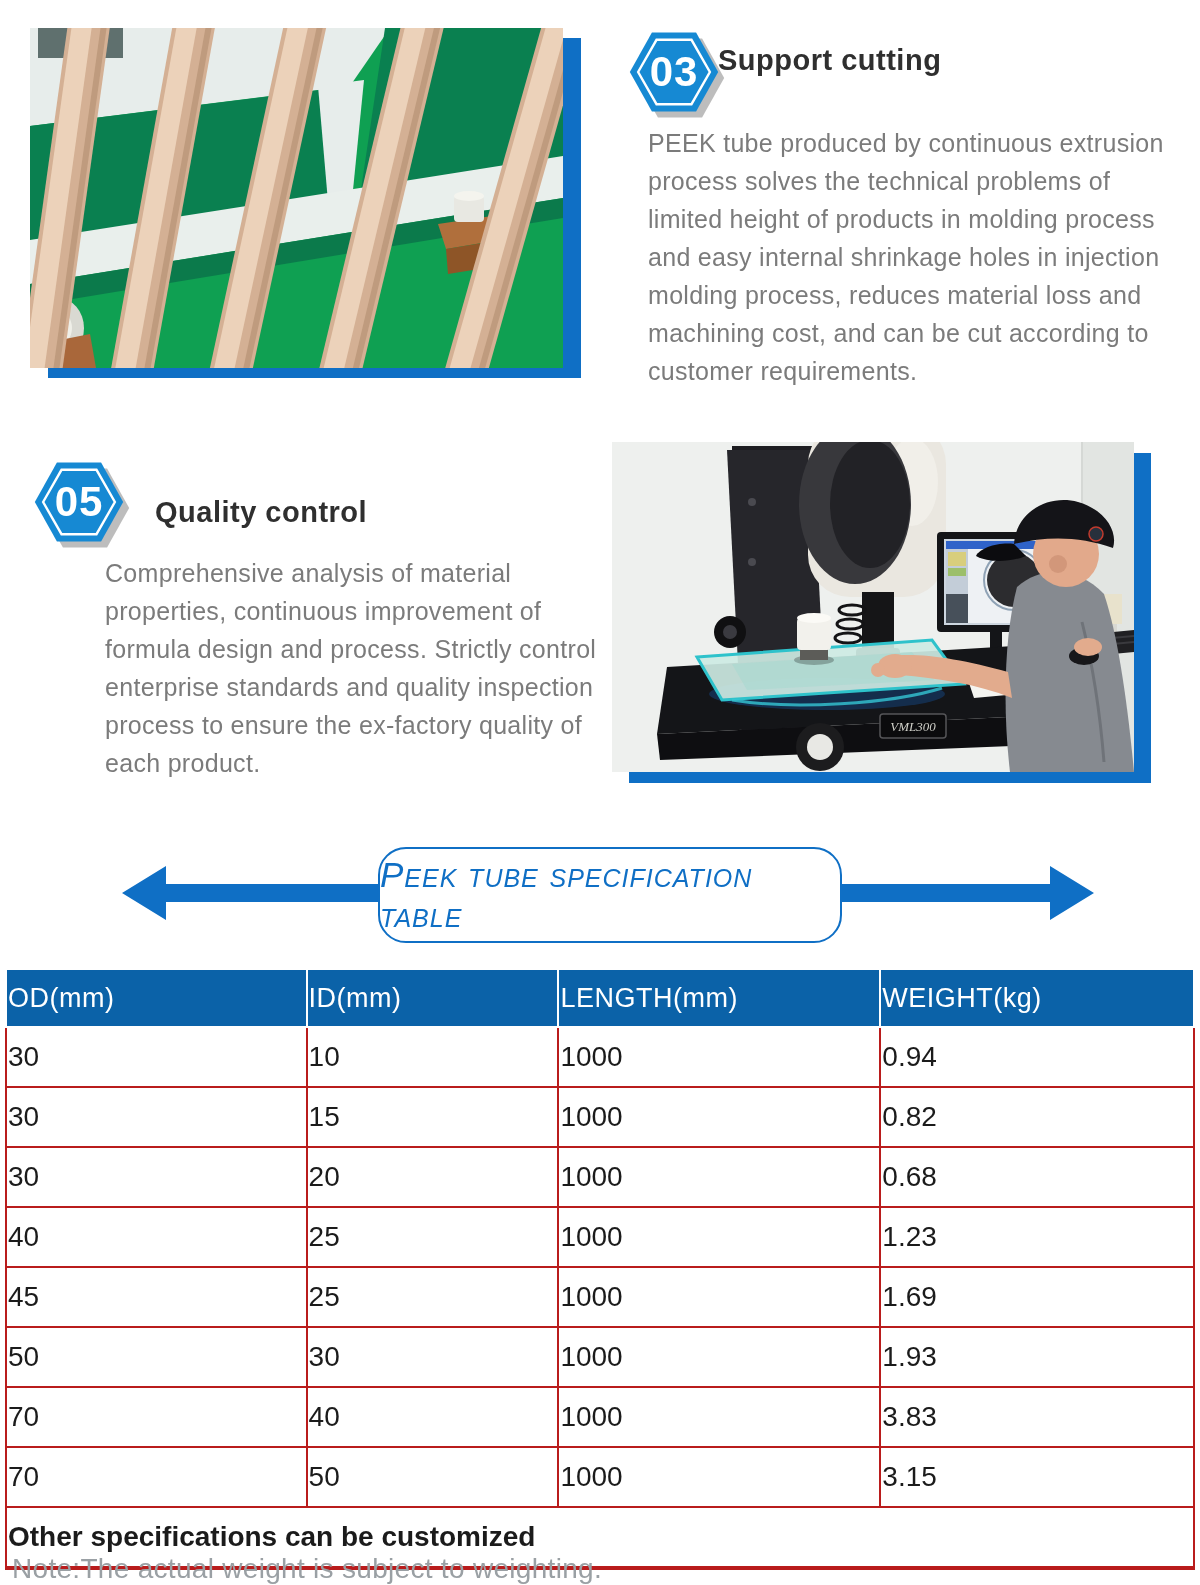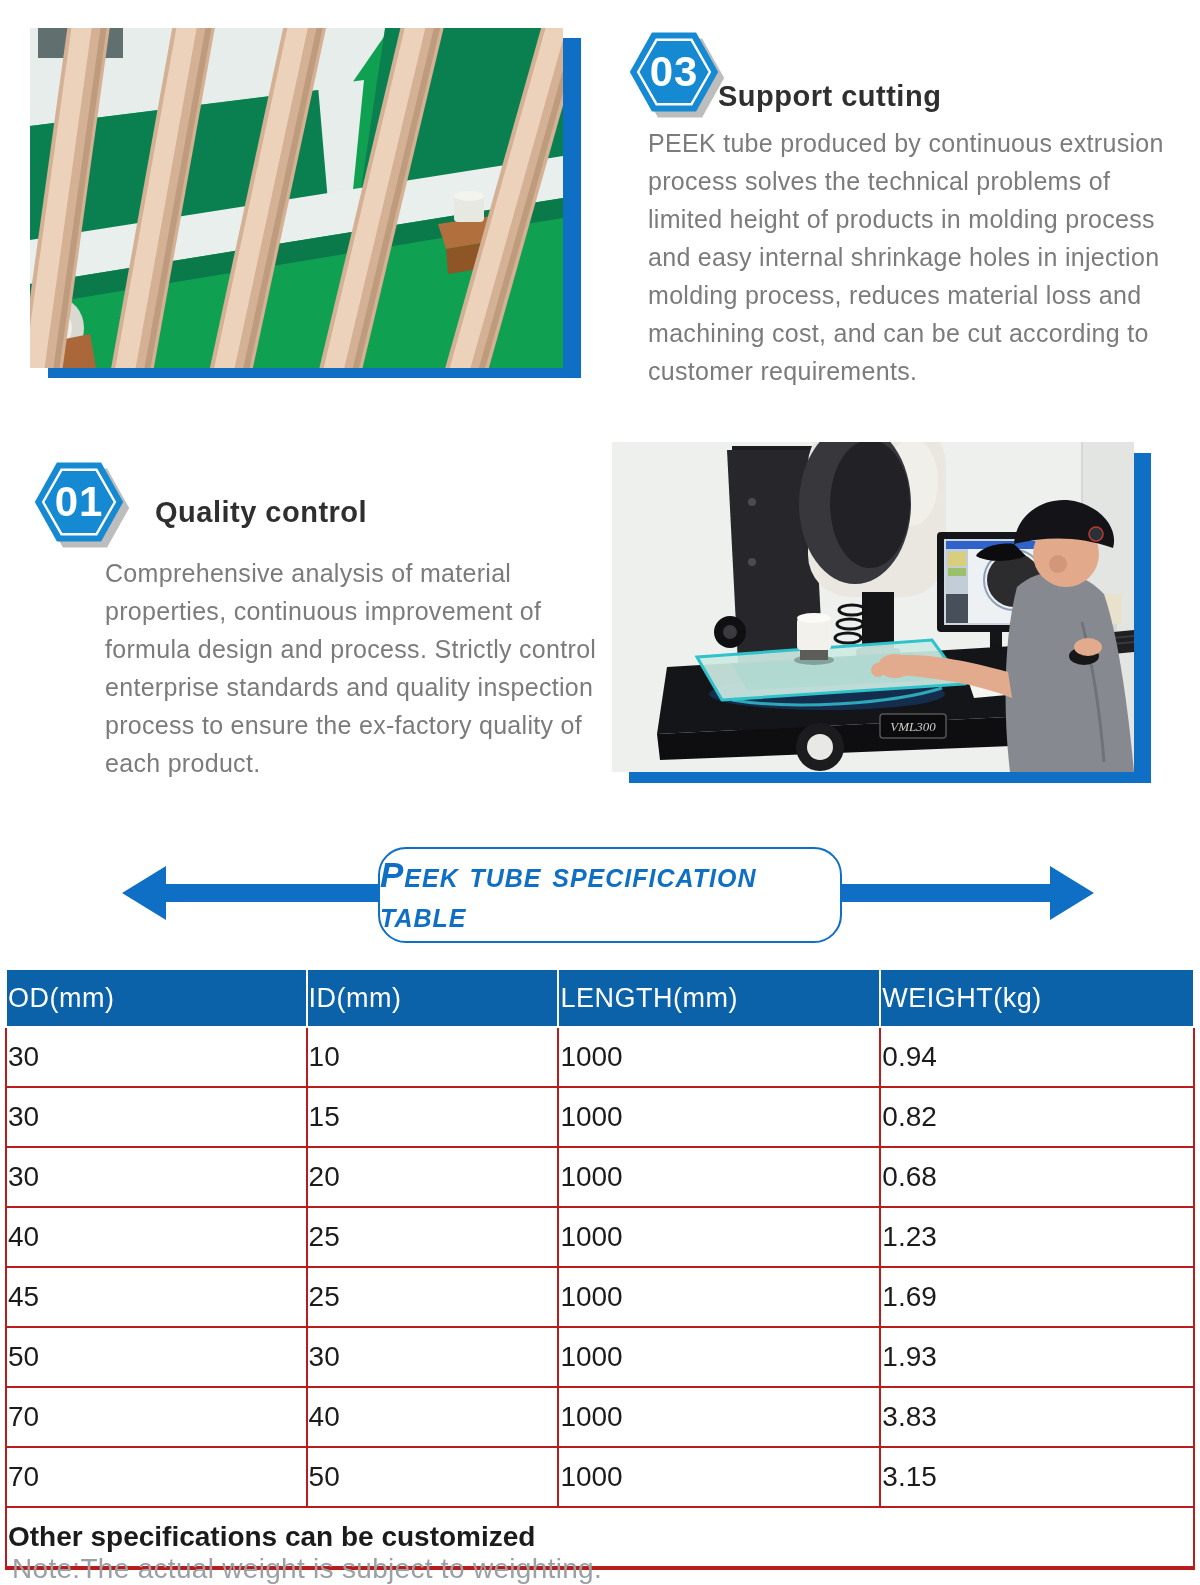--- a/index.html
+++ b/index.html
@@ -17,35 +17,35 @@
   .badge svg{position:absolute;inset:0;width:100%;height:100%;}
   .badge .num{
     position:absolute;inset:0;display:flex;align-items:center;justify-content:center;
     color:#fff;font-size:42px;font-weight:bold;letter-spacing:1px;
   }
   .badge-03{left:628px;top:26px;}
   .badge-04{left:33px;top:456px;}
   .section-title{
     position:absolute;margin:0;color:#2f2f2f;font-size:29px;font-weight:bold;letter-spacing:.5px;
   }
-  .title-03{left:718px;top:44px;margin-top:36px;}
+  .title-03{left:718px;top:44px;}
   .title-04{left:155px;top:496px;}
   .section-body{
     position:absolute;margin:0;color:#7b7b7b;font-size:25px;line-height:38px;letter-spacing:.3px;
   }
   .body-03{left:648px;top:124px;width:520px;}
   .body-04{left:105px;top:554px;width:508px;}
   
   .banner-arrows{position:absolute;left:0;top:835px;width:1200px;height:110px;}
   .banner-box{
     position:absolute;left:378px;top:847px;width:460px;height:92px;background:#fff;
     border:2px solid #0f6fc5;border-radius:28px;display:flex;align-items:center;justify-content:center;
   }
   .banner-box .label{
-    color:#0f6fc5;font-size:35px;font-weight:bold;font-style:italic;
+    color:#0f6fc5;font-size:35px;font-weight:normal;font-style:italic;
     font-variant:small-caps;text-transform:lowercase;letter-spacing:1px;
   }
   .banner-box .label::first-letter{text-transform:uppercase;}
   
   .spec-table{
     position:absolute;left:5px;top:968px;width:1190px;border-collapse:collapse;table-layout:fixed;
     text-align:left;color:#1b1b1b;
   }
   .spec-table th{
     background:#0b62a8;color:#fff;font-weight:normal;font-size:27px;height:54px;
@@ -121,21 +121,21 @@
     <span class="num">03</span>
   </div>
   <h2 class="section-title title-03">Support cutting</h2>
   <p class="section-body body-03">PEEK tube produced by continuous extrusion process solves the technical problems of limited height of products in molding process and easy internal shrinkage holes in injection molding process, reduces material loss and machining cost, and can be cut according to customer requirements.</p>
 
   <div class="badge badge-04">
     <svg viewBox="0 0 100 100">
       <polygon points="2,50 26,7 74,7 98,50 74,93 26,93" fill="#1689d3"></polygon>
       <polygon points="11,50 31,15 69,15 89,50 69,85 31,85" fill="none" stroke="#ffffff" stroke-width="2.6"></polygon>
     </svg>
-    <span class="num">01</span>
+    <span class="num">05</span>
   </div>
   <h2 class="section-title title-04">Quality control</h2>
   <p class="section-body body-04">Comprehensive analysis of material properties, continuous improvement of formula design and process. Strictly control enterprise standards and quality inspection process to ensure the ex-factory quality of each product.</p>
 
   <div class="photo photo-qc">
     <svg viewBox="0 0 522 330" preserveAspectRatio="none">
       <rect x="0" y="0" width="522" height="330" fill="#eef0ee"></rect>
       <rect x="470" y="0" width="52" height="330" fill="#e2e5e2"></rect>
       <line x1="470" y1="0" x2="470" y2="330" stroke="#d5d8d5" stroke-width="2"></line>
       <path d="M148,160 C138,220 142,268 162,296" stroke="#b23128" stroke-width="5" fill="none"></path>

